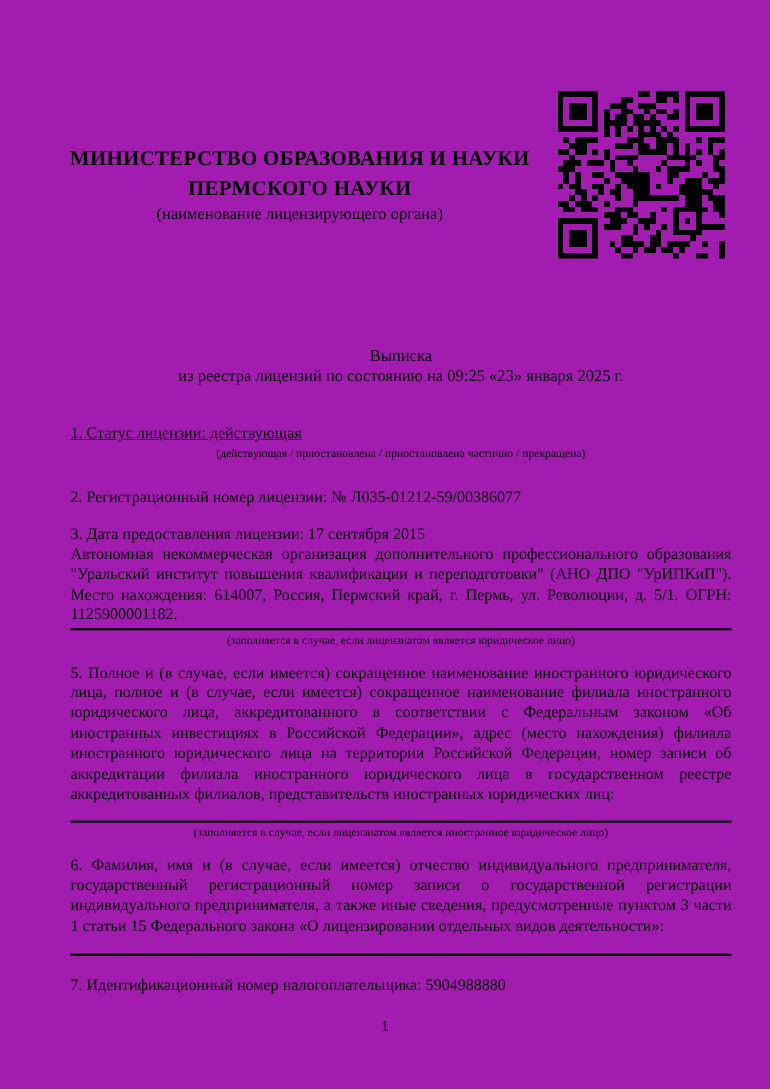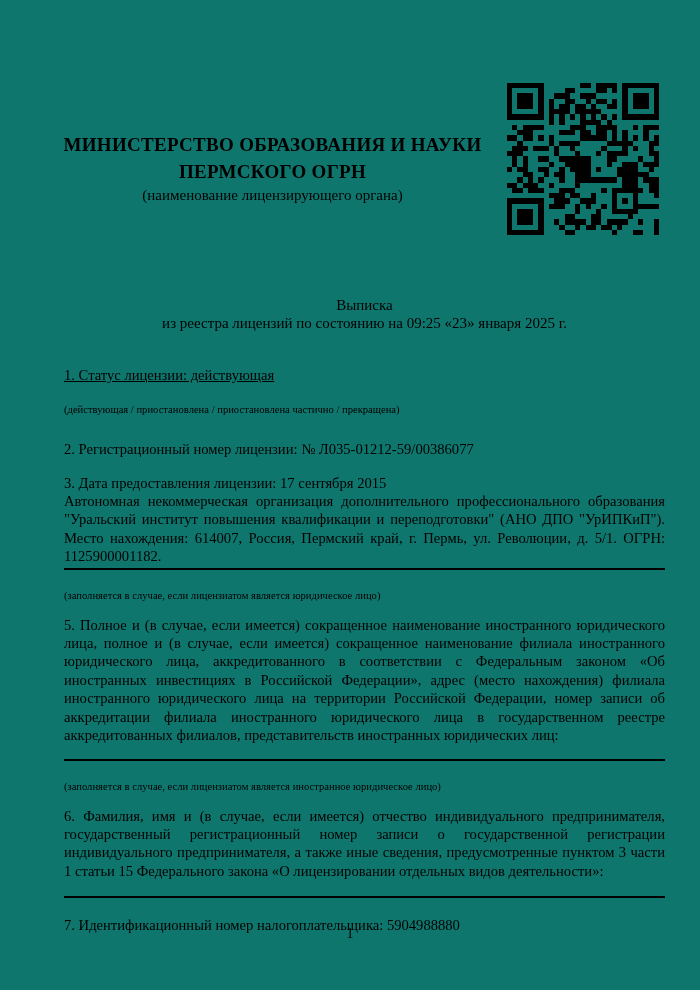--- a/index.html
+++ b/index.html
@@ -4,21 +4,21 @@
 <style>
   html, body {
     margin: 0;
     padding: 0;
     background: #ffffff;
   }
   .page {
     position: relative;
     width: 700px;
     height: 990px;
-    background: #0f766e;
+    background: #a21caf;
     color: #000000;
     font-family: "Liberation Serif", serif;
     overflow: hidden;
   }
   .qr {
     position: absolute;
     top: 83px;
     left: 507px;
     width: 152px;
     height: 152px;
@@ -45,36 +45,37 @@
     position: absolute;
     top: 296px;
     left: 64px;
     width: 601px;
     font-size: 14.6px;
     line-height: 18.4px;
   }
   .doc-title {
     text-align: center;
     font-size: 15px;
+    margin-top: 19px;
   }
   .content p {
     margin: 0;
     text-align: justify;
   }
   .fill-line {
     border: none;
     border-top: 2px solid #000000;
     margin: 2px 0 0 0;
     height: 0;
   }
   .small-caption {
     font-size: 10.6px;
     line-height: 13px;
-    text-align: left;
-    margin-top: 19px;
+    text-align: center;
+    margin-top: 3px;
   }
   .mt33 { margin-top: 33px !important; text-decoration: underline; }
   .mt24 { margin-top: 24px !important; }
   .mt18 { margin-top: 18px !important; }
   .mt16 { margin-top: 16px !important; }
   .mt15 { margin-top: 15px !important; }
   .mt14 { margin-top: 14px !important; }
   .mt13 { margin-top: 13px !important; }
   .page-number {
     position: absolute;
@@ -90,21 +91,21 @@
 
 <div class="page">
 
   <svg id="qr" class="qr" viewBox="0 0 29 29" shape-rendering="crispEdges">
       <path d="M0 0h1v1h-1zM1 0h1v1h-1zM2 0h1v1h-1zM3 0h1v1h-1zM4 0h1v1h-1zM5 0h1v1h-1zM6 0h1v1h-1zM14 0h1v1h-1zM15 0h1v1h-1zM17 0h1v1h-1zM18 0h1v1h-1zM19 0h1v1h-1zM20 0h1v1h-1zM22 0h1v1h-1zM23 0h1v1h-1zM24 0h1v1h-1zM25 0h1v1h-1zM26 0h1v1h-1zM27 0h1v1h-1zM28 0h1v1h-1zM0 1h1v1h-1zM6 1h1v1h-1zM11 1h1v1h-1zM12 1h1v1h-1zM17 1h1v1h-1zM18 1h1v1h-1zM20 1h1v1h-1zM22 1h1v1h-1zM28 1h1v1h-1zM0 2h1v1h-1zM2 2h1v1h-1zM3 2h1v1h-1zM4 2h1v1h-1zM6 2h1v1h-1zM9 2h1v1h-1zM10 2h1v1h-1zM11 2h1v1h-1zM14 2h1v1h-1zM15 2h1v1h-1zM16 2h1v1h-1zM22 2h1v1h-1zM24 2h1v1h-1zM25 2h1v1h-1zM26 2h1v1h-1zM28 2h1v1h-1zM0 3h1v1h-1zM2 3h1v1h-1zM3 3h1v1h-1zM4 3h1v1h-1zM6 3h1v1h-1zM8 3h1v1h-1zM11 3h1v1h-1zM12 3h1v1h-1zM15 3h1v1h-1zM17 3h1v1h-1zM18 3h1v1h-1zM20 3h1v1h-1zM22 3h1v1h-1zM24 3h1v1h-1zM25 3h1v1h-1zM26 3h1v1h-1zM28 3h1v1h-1zM0 4h1v1h-1zM2 4h1v1h-1zM3 4h1v1h-1zM4 4h1v1h-1zM6 4h1v1h-1zM8 4h1v1h-1zM10 4h1v1h-1zM11 4h1v1h-1zM13 4h1v1h-1zM14 4h1v1h-1zM16 4h1v1h-1zM19 4h1v1h-1zM20 4h1v1h-1zM22 4h1v1h-1zM24 4h1v1h-1zM25 4h1v1h-1zM26 4h1v1h-1zM28 4h1v1h-1zM0 5h1v1h-1zM6 5h1v1h-1zM8 5h1v1h-1zM9 5h1v1h-1zM10 5h1v1h-1zM11 5h1v1h-1zM13 5h1v1h-1zM14 5h1v1h-1zM15 5h1v1h-1zM16 5h1v1h-1zM17 5h1v1h-1zM22 5h1v1h-1zM28 5h1v1h-1zM0 6h1v1h-1zM1 6h1v1h-1zM2 6h1v1h-1zM3 6h1v1h-1zM4 6h1v1h-1zM5 6h1v1h-1zM6 6h1v1h-1zM8 6h1v1h-1zM10 6h1v1h-1zM12 6h1v1h-1zM14 6h1v1h-1zM16 6h1v1h-1zM18 6h1v1h-1zM20 6h1v1h-1zM22 6h1v1h-1zM23 6h1v1h-1zM24 6h1v1h-1zM25 6h1v1h-1zM26 6h1v1h-1zM27 6h1v1h-1zM28 6h1v1h-1zM8 7h1v1h-1zM10 7h1v1h-1zM14 7h1v1h-1zM15 7h1v1h-1zM16 7h1v1h-1zM17 7h1v1h-1zM19 7h1v1h-1zM1 8h1v1h-1zM3 8h1v1h-1zM4 8h1v1h-1zM5 8h1v1h-1zM6 8h1v1h-1zM12 8h1v1h-1zM13 8h1v1h-1zM14 8h1v1h-1zM17 8h1v1h-1zM18 8h1v1h-1zM19 8h1v1h-1zM20 8h1v1h-1zM24 8h1v1h-1zM26 8h1v1h-1zM27 8h1v1h-1zM28 8h1v1h-1zM2 9h1v1h-1zM3 9h1v1h-1zM4 9h1v1h-1zM10 9h1v1h-1zM11 9h1v1h-1zM12 9h1v1h-1zM14 9h1v1h-1zM15 9h1v1h-1zM17 9h1v1h-1zM18 9h1v1h-1zM20 9h1v1h-1zM22 9h1v1h-1zM26 9h1v1h-1zM0 10h1v1h-1zM1 10h1v1h-1zM3 10h1v1h-1zM4 10h1v1h-1zM6 10h1v1h-1zM8 10h1v1h-1zM14 10h1v1h-1zM15 10h1v1h-1zM16 10h1v1h-1zM17 10h1v1h-1zM18 10h1v1h-1zM20 10h1v1h-1zM22 10h1v1h-1zM24 10h1v1h-1zM26 10h1v1h-1zM28 10h1v1h-1zM2 11h1v1h-1zM8 11h1v1h-1zM10 11h1v1h-1zM11 11h1v1h-1zM12 11h1v1h-1zM13 11h1v1h-1zM19 11h1v1h-1zM20 11h1v1h-1zM21 11h1v1h-1zM22 11h1v1h-1zM23 11h1v1h-1zM27 11h1v1h-1zM28 11h1v1h-1zM1 12h1v1h-1zM2 12h1v1h-1zM3 12h1v1h-1zM5 12h1v1h-1zM6 12h1v1h-1zM7 12h1v1h-1zM9 12h1v1h-1zM12 12h1v1h-1zM18 12h1v1h-1zM22 12h1v1h-1zM24 12h1v1h-1zM27 12h1v1h-1zM0 13h1v1h-1zM1 13h1v1h-1zM2 13h1v1h-1zM9 13h1v1h-1zM13 13h1v1h-1zM17 13h1v1h-1zM19 13h1v1h-1zM20 13h1v1h-1zM21 13h1v1h-1zM22 13h1v1h-1zM27 13h1v1h-1zM28 13h1v1h-1zM1 14h1v1h-1zM3 14h1v1h-1zM6 14h1v1h-1zM7 14h1v1h-1zM10 14h1v1h-1zM11 14h1v1h-1zM12 14h1v1h-1zM13 14h1v1h-1zM14 14h1v1h-1zM15 14h1v1h-1zM19 14h1v1h-1zM20 14h1v1h-1zM25 14h1v1h-1zM28 14h1v1h-1zM1 15h1v1h-1zM3 15h1v1h-1zM8 15h1v1h-1zM11 15h1v1h-1zM12 15h1v1h-1zM13 15h1v1h-1zM14 15h1v1h-1zM15 15h1v1h-1zM19 15h1v1h-1zM22 15h1v1h-1zM23 15h1v1h-1zM24 15h1v1h-1zM26 15h1v1h-1zM27 15h1v1h-1zM28 15h1v1h-1zM0 16h1v1h-1zM2 16h1v1h-1zM3 16h1v1h-1zM6 16h1v1h-1zM7 16h1v1h-1zM10 16h1v1h-1zM12 16h1v1h-1zM13 16h1v1h-1zM14 16h1v1h-1zM15 16h1v1h-1zM17 16h1v1h-1zM21 16h1v1h-1zM22 16h1v1h-1zM23 16h1v1h-1zM24 16h1v1h-1zM27 16h1v1h-1zM3 17h1v1h-1zM4 17h1v1h-1zM7 17h1v1h-1zM9 17h1v1h-1zM10 17h1v1h-1zM13 17h1v1h-1zM14 17h1v1h-1zM15 17h1v1h-1zM21 17h1v1h-1zM22 17h1v1h-1zM23 17h1v1h-1zM24 17h1v1h-1zM25 17h1v1h-1zM26 17h1v1h-1zM2 18h1v1h-1zM4 18h1v1h-1zM6 18h1v1h-1zM10 18h1v1h-1zM13 18h1v1h-1zM14 18h1v1h-1zM15 18h1v1h-1zM16 18h1v1h-1zM17 18h1v1h-1zM18 18h1v1h-1zM19 18h1v1h-1zM20 18h1v1h-1zM22 18h1v1h-1zM23 18h1v1h-1zM24 18h1v1h-1zM26 18h1v1h-1zM27 18h1v1h-1zM28 18h1v1h-1zM0 19h1v1h-1zM1 19h1v1h-1zM3 19h1v1h-1zM4 19h1v1h-1zM5 19h1v1h-1zM8 19h1v1h-1zM13 19h1v1h-1zM22 19h1v1h-1zM23 19h1v1h-1zM24 19h1v1h-1zM27 19h1v1h-1zM28 19h1v1h-1zM1 20h1v1h-1zM2 20h1v1h-1zM4 20h1v1h-1zM5 20h1v1h-1zM6 20h1v1h-1zM10 20h1v1h-1zM11 20h1v1h-1zM12 20h1v1h-1zM18 20h1v1h-1zM20 20h1v1h-1zM21 20h1v1h-1zM22 20h1v1h-1zM23 20h1v1h-1zM24 20h1v1h-1zM25 20h1v1h-1zM27 20h1v1h-1zM28 20h1v1h-1zM8 21h1v1h-1zM9 21h1v1h-1zM10 21h1v1h-1zM12 21h1v1h-1zM13 21h1v1h-1zM16 21h1v1h-1zM20 21h1v1h-1zM24 21h1v1h-1zM28 21h1v1h-1zM0 22h1v1h-1zM1 22h1v1h-1zM2 22h1v1h-1zM3 22h1v1h-1zM4 22h1v1h-1zM5 22h1v1h-1zM6 22h1v1h-1zM9 22h1v1h-1zM10 22h1v1h-1zM11 22h1v1h-1zM14 22h1v1h-1zM15 22h1v1h-1zM16 22h1v1h-1zM20 22h1v1h-1zM22 22h1v1h-1zM24 22h1v1h-1zM0 23h1v1h-1zM6 23h1v1h-1zM8 23h1v1h-1zM9 23h1v1h-1zM10 23h1v1h-1zM13 23h1v1h-1zM15 23h1v1h-1zM18 23h1v1h-1zM20 23h1v1h-1zM24 23h1v1h-1zM25 23h1v1h-1zM26 23h1v1h-1zM27 23h1v1h-1zM28 23h1v1h-1zM0 24h1v1h-1zM2 24h1v1h-1zM3 24h1v1h-1zM4 24h1v1h-1zM6 24h1v1h-1zM13 24h1v1h-1zM17 24h1v1h-1zM20 24h1v1h-1zM21 24h1v1h-1zM22 24h1v1h-1zM23 24h1v1h-1zM24 24h1v1h-1zM0 25h1v1h-1zM2 25h1v1h-1zM3 25h1v1h-1zM4 25h1v1h-1zM6 25h1v1h-1zM11 25h1v1h-1zM12 25h1v1h-1zM16 25h1v1h-1zM17 25h1v1h-1zM23 25h1v1h-1zM0 26h1v1h-1zM2 26h1v1h-1zM3 26h1v1h-1zM4 26h1v1h-1zM6 26h1v1h-1zM9 26h1v1h-1zM11 26h1v1h-1zM12 26h1v1h-1zM13 26h1v1h-1zM14 26h1v1h-1zM16 26h1v1h-1zM17 26h1v1h-1zM19 26h1v1h-1zM20 26h1v1h-1zM21 26h1v1h-1zM22 26h1v1h-1zM25 26h1v1h-1zM28 26h1v1h-1zM0 27h1v1h-1zM6 27h1v1h-1zM10 27h1v1h-1zM13 27h1v1h-1zM15 27h1v1h-1zM16 27h1v1h-1zM18 27h1v1h-1zM19 27h1v1h-1zM21 27h1v1h-1zM28 27h1v1h-1zM0 28h1v1h-1zM1 28h1v1h-1zM2 28h1v1h-1zM3 28h1v1h-1zM4 28h1v1h-1zM5 28h1v1h-1zM6 28h1v1h-1zM11 28h1v1h-1zM12 28h1v1h-1zM20 28h1v1h-1zM24 28h1v1h-1zM25 28h1v1h-1zM28 28h1v1h-1z" fill="#000000"></path>
     </svg>
 
   <div class="ministry">
     <div class="ministry-name">
       <div>МИНИСТЕРСТВО ОБРАЗОВАНИЯ И НАУКИ</div>
-      <div>ПЕРМСКОГО ОГРН</div>
+      <div>ПЕРМСКОГО НАУКИ</div>
     </div>
     <div class="ministry-caption">(наименование лицензирующего органа)</div>
   </div>
 
   <div class="content">
 
     <div class="doc-title">
       <div>Выписка</div>
       <div>из реестра лицензий по состоянию на 09:25 «23» января 2025 г.</div>
     </div>

